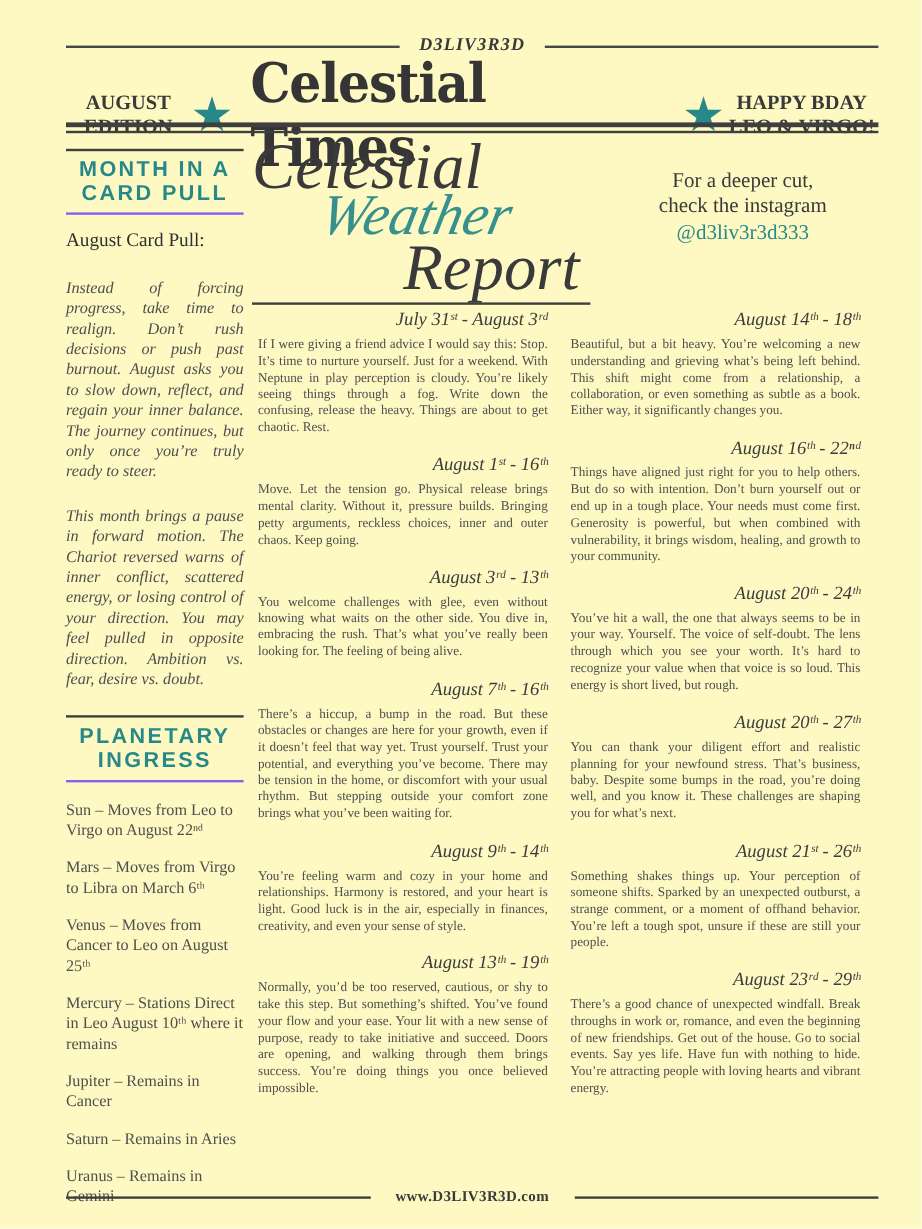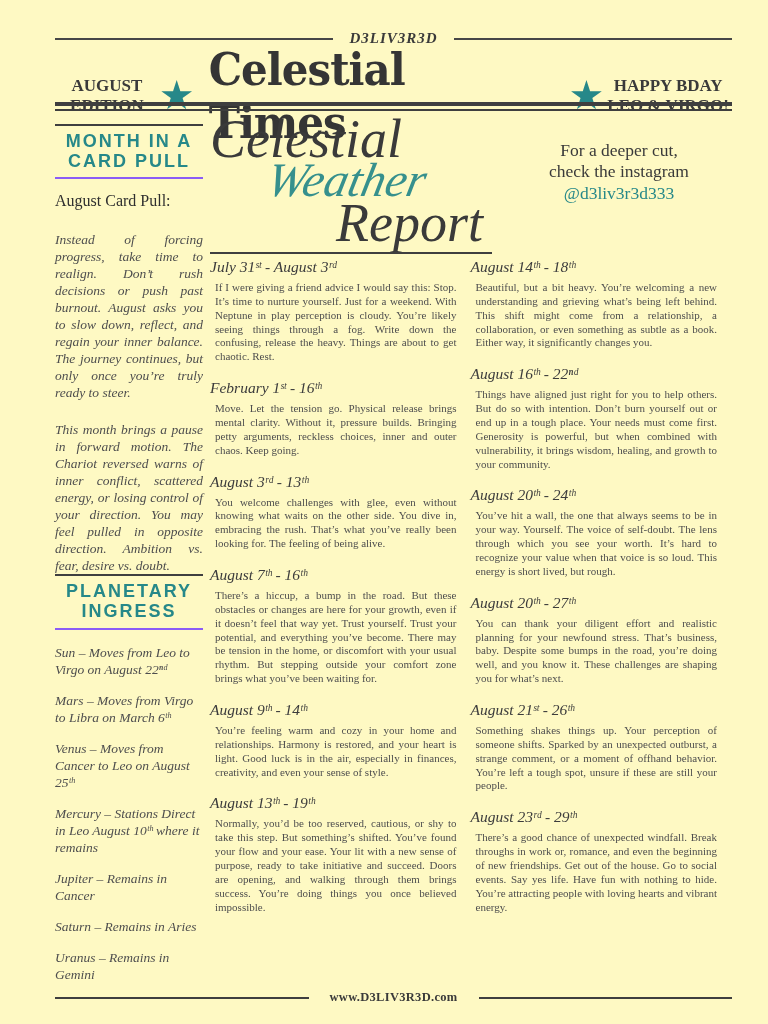--- a/index.html
+++ b/index.html
@@ -35,43 +35,43 @@
     border-top:2px solid #3f3f3f; border-bottom:2px solid #8b5cf6;
     padding:5px 0 6px; text-align:center;
     font-family:"Liberation Sans","DejaVu Sans",sans-serif; font-weight:bold;
     font-size:18px; letter-spacing:2px; line-height:1.12; color:var(--teal);
   }
   .card-sub { margin:12px 0 4px; font-size:16px; line-height:1.25; color:#2f2f2f; }
   .side-para {
     font-style:italic; font-size:13.5px; line-height:1.26; text-align:justify;
     color:var(--body); margin-top:20px;
   }
-  .ingress-head { }
+  .ingress-head { margin-top:22px; }
   .ingress-item {
-    font-style:italic; font-size:13.5px; line-height:1.26; color:var(--body);
+    font-size:13.5px; line-height:1.26; color:var(--body);
     margin-top:14px;
   }
 
   
   .main { position:absolute; left:210px; right:51px; top:118px; }
   .report-title { position:relative; height:138px; }
   .rt-word { position:absolute; font-style:italic; color:#3a3a3a; font-family:"Liberation Serif",serif; }
   .rt-celestial { left:0; top:-10px; font-size:54px; }
   .rt-weather  { left:58px; top:34px; font-size:48px; color:var(--teal); opacity:.92;
                  transform:skewX(-12deg); font-weight:normal; }
   .rt-report   { left:126px; top:74px; font-size:54px; }
   .promo { position:absolute; right:18px; top:22px; width:160px; text-align:center;
            font-size:17.5px; line-height:1.22; color:#3a3a3a; }
   .promo-handle { color:var(--teal); }
   .title-rule { position:absolute; left:0; top:134px; width:282px; height:2px; background:#3f3f3f; }
 
   .columns { position:absolute; left:0; right:0; top:140px; display:flex; gap:14px; }
   .col { flex:1; }
   .entry { margin-bottom:15px; }
-  .entry-date { font-style:italic; font-size:15.5px; color:#3c3c3c; margin-bottom:5px; }
+  .entry-date { font-style:italic; font-size:15.5px; color:#3c3c3c; margin-bottom:5px;text-align:right; }
   .entry-body { font-size:11px; line-height:1.26; text-align:justify;
                 color:var(--body); padding-left:5px; }
 
   
   .footer { position:absolute; left:55px; right:36px; top:990px;
             display:flex; align-items:center; gap:21px; }
   .footer-rule { flex:1; height:2px; background:#3f3f3f; }
   .footer-text { font-size:12.5px; font-weight:bold; color:#3a3a3a; letter-spacing:.3px; }
 </style>
 </head>
@@ -129,21 +129,21 @@
     </div>
     <div class="title-rule"></div>
 
     <div class="columns">
       <div class="col">
         <div class="entry">
           <div class="entry-date">July 31ˢᵗ - August 3ʳᵈ</div>
           <div class="entry-body">If I were giving a friend advice I would say this: Stop. It’s time to nurture yourself. Just for a weekend. With Neptune in play perception is cloudy. You’re likely seeing things through a fog. Write down the confusing, release the heavy. Things are about to get chaotic. Rest.</div>
         </div>
         <div class="entry">
-          <div class="entry-date">February 1ˢᵗ - 16ᵗʰ</div>
+          <div class="entry-date">August 1ˢᵗ - 16ᵗʰ</div>
           <div class="entry-body">Move. Let the tension go. Physical release brings mental clarity. Without it, pressure builds. Bringing petty arguments, reckless choices, inner and outer chaos. Keep going.</div>
         </div>
         <div class="entry">
           <div class="entry-date">August 3ʳᵈ - 13ᵗʰ</div>
           <div class="entry-body">You welcome challenges with glee, even without knowing what waits on the other side. You dive in, embracing the rush. That’s what you’ve really been looking for. The feeling of being alive.</div>
         </div>
         <div class="entry">
           <div class="entry-date">August 7ᵗʰ - 16ᵗʰ</div>
           <div class="entry-body">There’s a hiccup, a bump in the road. But these obstacles or changes are here for your growth, even if it doesn’t feel that way yet. Trust yourself. Trust your potential, and everything you’ve become. There may be tension in the home, or discomfort with your usual rhythm. But stepping outside your comfort zone brings what you’ve been waiting for.</div>
         </div>

